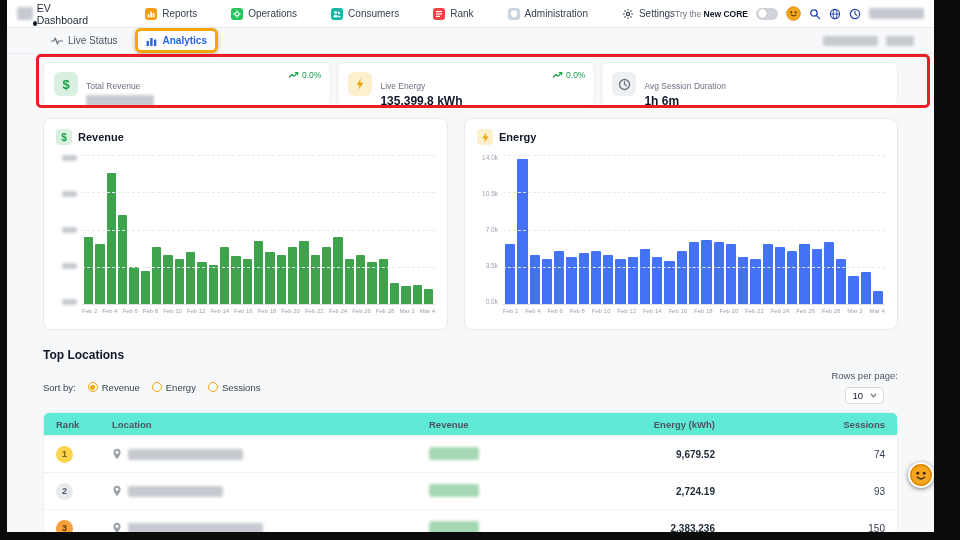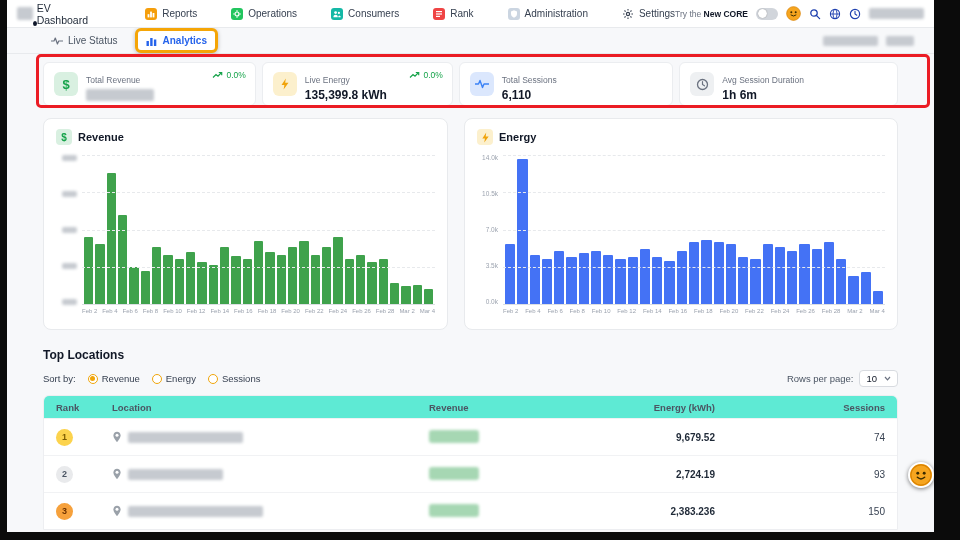--- a/index.html
+++ b/index.html
@@ -38,21 +38,21 @@
 
   
   .statsrow { display:flex; gap:6px; padding:8px 36px 0; position:relative; z-index:1; }
   .stat-card { background:#fff; border:1px solid #ebedf0; border-radius:6px; padding:6px 10px; display:flex; align-items:flex-start; gap:8px; position:relative; height:44px; }
   .stat-card.s1 { flex:228 1 0; } .stat-card.s2 { flex:202 1 0; } .stat-card.s3 { flex:230 1 0; } .stat-card.s4 { flex:235 1 0; }
   .stat-ic { width:24px; height:24px; border-radius:6px; display:flex; align-items:center; justify-content:center; flex:none; margin-top:3px; }
   .ic-green { background:#d9f0e1; color:#16a34a; font-weight:700; font-size:13px; }
   .ic-yellow { background:#fcf0cd; }
   .ic-blue { background:#dbe7fd; }
   .ic-gray { background:#eef0f2; }
-  .stat-label { font-size:8.5px; color:#6b7280; margin-top:6px; }
+  .stat-label { font-size:8.5px; color:#6b7280; margin-top:12px; }
   .stat-value { font-size:12px; font-weight:700; color:#111827; margin-top:3px; }
   .stat-value-redact { width:68px; height:12px; margin-top:4px; }
   .stat-delta { position:absolute; right:9px; top:7px; font-size:8.5px; color:#16a34a; display:flex; align-items:center; gap:3px; }
   .annot-red { position:absolute; left:29px; top:54px; right:4px; height:54px; border:3px solid #eb1c24; border-radius:5px; z-index:6; pointer-events:none; }
 
   
   .chartsrow { display:flex; gap:16px; padding:12px 36px 0; }
   .chart-card { background:#fff; border:1px solid #e8eaed; border-radius:8px; padding:10px 12px 8px; height:212px; }
   .chart-card.revenue { flex:0 0 405px; }
   .chart-card.energy { flex:1; }
@@ -71,21 +71,21 @@
   .x-axis { display:flex; justify-content:space-between; margin-left:26px; margin-top:3px; }
   .xtick { font-size:6px; color:#9ca3af; white-space:nowrap; }
 
   
   .locations { padding:18px 36px 0; }
   .loc-title { font-size:12px; font-weight:700; color:#111827; }
   .sortrow { display:flex; align-items:center; margin-top:8px; font-size:9.5px; color:#374151; gap:12px; }
   .sort-opt { display:flex; align-items:center; gap:4px; cursor:pointer; }
   .radio { width:10px; height:10px; border-radius:50%; border:1.5px solid #f0a50a; position:relative; background:#fff; flex:none; }
   .radio.sel::after { content:""; position:absolute; inset:1.5px; background:#f0a50a; border-radius:50%; }
-  .rpp { margin-left:auto; display:flex; align-items:center; gap:6px; color:#4b5563; }
+  .rpp { margin-left:auto; display:flex; align-items:center; gap:6px; color:#4b5563;flex-direction:column; }
   .rpp-select { border:1px solid #d8dbe0; border-radius:4px; padding:2px 6px; display:flex; gap:7px; align-items:center; background:#fff; font-size:9.5px; color:#111827; cursor:pointer; }
 
   .table { margin-top:8px; background:#fff; border:1px solid #edeef1; border-radius:6px 6px 0 0; overflow:hidden; }
   .trow { display:grid; grid-template-columns:56px 1fr 150px 160px 170px; align-items:center; }
   .thead { background:#5eead4; height:22px; font-size:9.5px; font-weight:700; color:#4b5563; }
   .tbody-row { height:37px; border-top:1px solid #f1f2f4; font-size:10px; color:#374151; background:#fff; }
   .cell { padding:0 12px; }
   .c-right { text-align:right; }
   .c-energy { font-weight:700; color:#1f2937; }
   .rank-badge { width:17px; height:17px; border-radius:50%; display:flex; align-items:center; justify-content:center; font-size:9px; font-weight:700; }
@@ -261,31 +261,20 @@
         <div class="stat-label">Live Energy</div>
         <div class="stat-value">135,399.8 kWh</div>
       </div>
       <span class="stat-delta">
         <svg width="11" height="8" viewBox="0 0 11 8">
             <path d="M1 6.5 L4 3.5 L6 5.2 L9.5 1.5" fill="none" stroke="#16A34A" stroke-width="1.2"></path>
             <path d="M6.8 1.5 H9.7 V4.3" fill="none" stroke="#16A34A" stroke-width="1.2"></path>
           </svg>
         <span>0.0%</span>
       </span>
-    </div>
-    <div class="stat-card s3">
-      <span class="stat-ic ic-blue">
-        <svg width="14" height="10" viewBox="0 0 14 10">
-            <polyline points="0,5 3.5,5 5,1.5 7.5,8.5 9,5 14,5" fill="none" stroke="#3B82F6" stroke-width="1.4" stroke-linejoin="round" stroke-linecap="round"></polyline>
-          </svg>
-      </span>
-      <div>
-        <div class="stat-label">Total Sessions</div>
-        <div class="stat-value">6,110</div>
-      </div>
     </div>
     <div class="stat-card s4">
       <span class="stat-ic ic-gray">
         <svg width="13" height="13" viewBox="0 0 12 12">
             <circle cx="6" cy="6" r="4.6" fill="none" stroke="#6B7280" stroke-width="1.2"></circle>
             <path d="M6 3.4 V6 L7.8 7.2" fill="none" stroke="#6B7280" stroke-width="1.1" stroke-linecap="round"></path>
           </svg>
       </span>
       <div>
         <div class="stat-label">Avg Session Duration</div>

